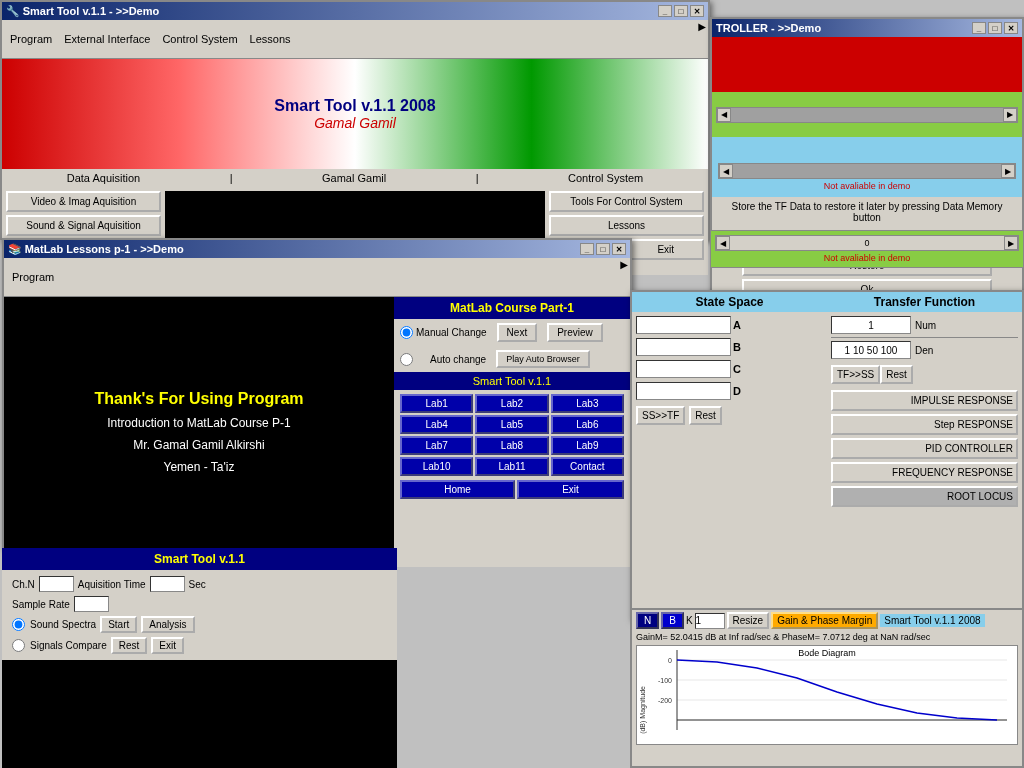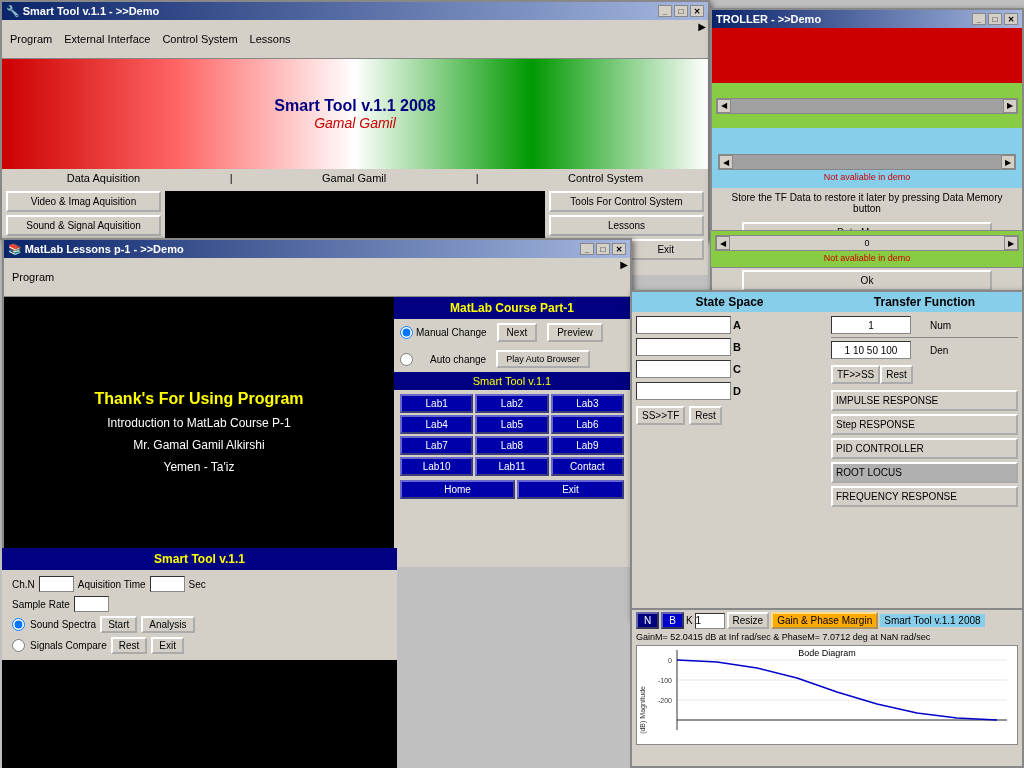--- a/index.html
+++ b/index.html
@@ -199,29 +199,29 @@
     .matrix-row { display: flex; align-items: center; gap: 2px; }
     .matrix-label { font-size: 11px; font-weight: bold; width: 15px; }
     .matrix-input {
       width: 95px; height: 18px; border: 1px inset #888;
       background: white; font-size: 10px;
     }
     .tf-input {
       width: 80px; height: 18px; border: 1px inset #888;
       background: white; font-size: 10px; text-align: center;
     }
-    .tf-label { font-size: 10px; margin-left: 15px; }
+    .tf-label { font-size: 10px; margin-left: 0; }
     .tf-btn {
       background: #d4d0c8; border: 2px outset #fff;
       font-size: 10px; padding: 2px 4px; cursor: pointer;
     }
     .tf-buttons { display: flex; flex-direction: column; gap: 3px; margin-top: 2px; }
     .response-btn {
       background: #d4d0c8; border: 2px outset #fff;
-      font-size: 10px; padding: 3px; cursor: pointer; text-align: left;
+      font-size: 10px; padding: 3px; cursor: pointer; text-align: right;
       width: 100%;
     }
     .response-btn.active { background: #b0b0b0; }
     .bottom-toolbar {
       display: flex; align-items: center; gap: 2px;
       padding: 2px 4px; background: #d4d0c8; flex-wrap: wrap;
     }
     .n-btn { background: #000080; color: white; font-size: 10px; padding: 1px 6px; border: 2px outset #6666aa; cursor: pointer; }
     .b-btn { background: #0000cc; color: white; font-size: 10px; padding: 1px 6px; border: 2px outset #6666aa; cursor: pointer; }
     .k-label { font-size: 10px; }
@@ -300,21 +300,21 @@
       <button class="win-btn">Tools For Control System</button>
       <button class="win-btn">Lessons</button>
       <div style="display:flex;gap:2px;">
         <button class="win-btn" style="flex:1;">Contact</button>
         <button class="win-btn" style="flex:1;">Exit</button>
       </div>
     </div>
   </div>
 </div>
 
-<div class="window" id="right-window" style="left:710px;top:8px;width:314px;height:320px;">
+<div class="window" id="right-window" style="left:710px;top:17px;width:314px;height:320px;">
   <div class="title-bar">
     <div style="display:flex;align-items:center;gap:3px;">
       <span>TROLLER - &gt;&gt;Demo</span>
     </div>
     <div class="title-bar-btns">
       <div class="tb-btn">_</div>
       <div class="tb-btn">□</div>
       <div class="tb-btn">✕</div>
     </div>
   </div>
@@ -497,22 +497,22 @@
           <span class="tf-label">Den</span>
         </div>
         <div style="display:flex;margin-bottom:6px;">
           <button class="tf-btn">TF&gt;&gt;SS</button>
           <button class="tf-btn">Rest</button>
         </div>
         <div class="tf-buttons">
           <button class="response-btn">IMPULSE RESPONSE</button>
           <button class="response-btn">Step RESPONSE</button>
           <button class="response-btn">PID CONTROLLER</button>
+          <button class="response-btn">FREQUENCY RESPONSE</button>
           <button class="response-btn active">ROOT LOCUS</button>
-          <button class="response-btn">FREQUENCY RESPONSE</button>
         </div>
       </div>
     </div>
   </div>
 </div>
 
 <div style="position:absolute;left:630px;top:608px;width:394px;height:160px;background:#d4d0c8;border:2px solid #888;">
   <div class="bottom-toolbar">
     <button class="n-btn">N</button>
     <button class="b-btn">B</button>

